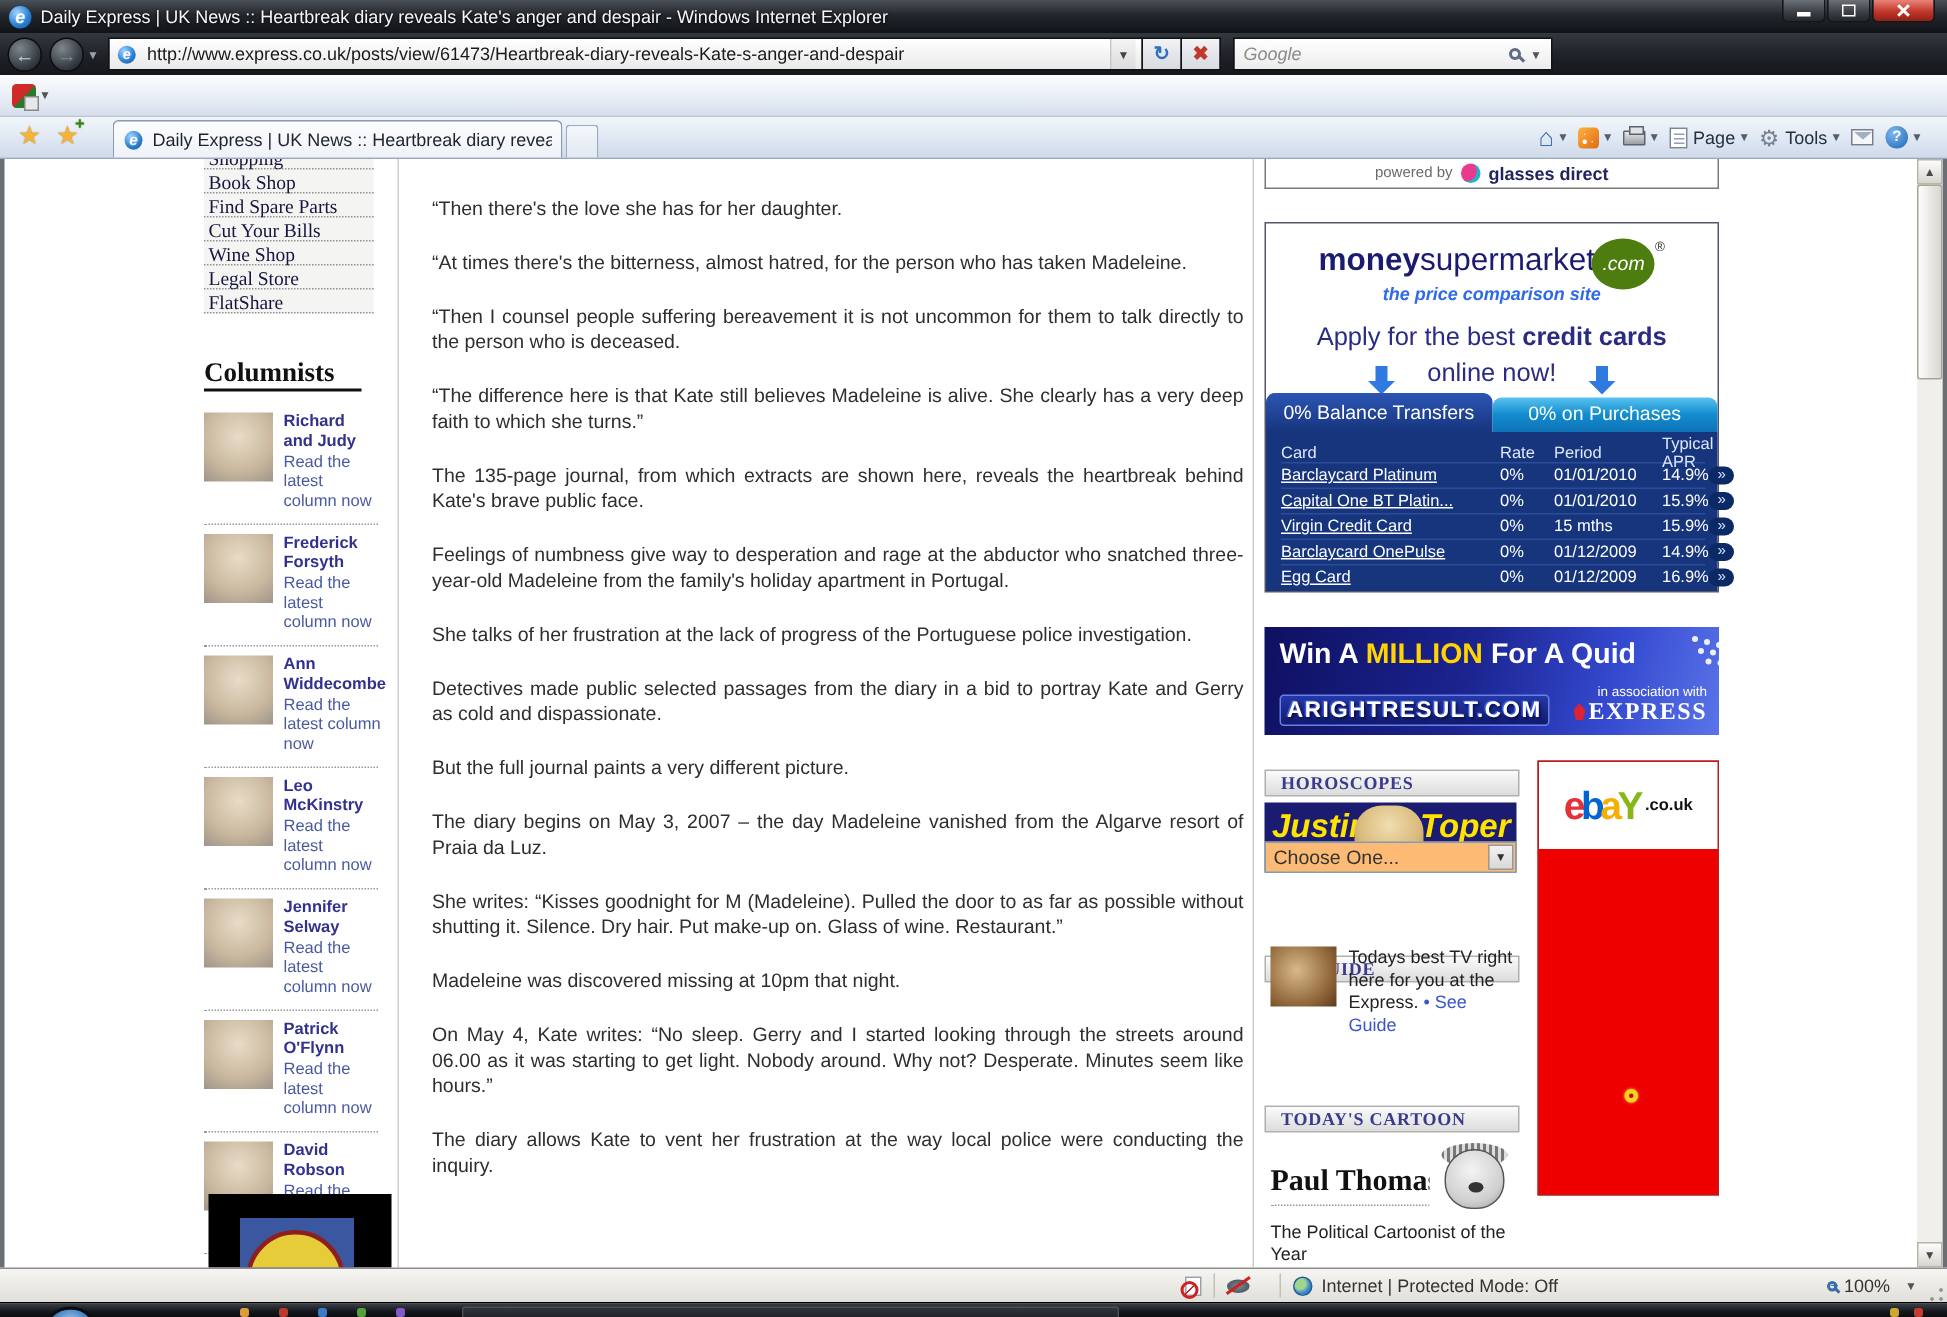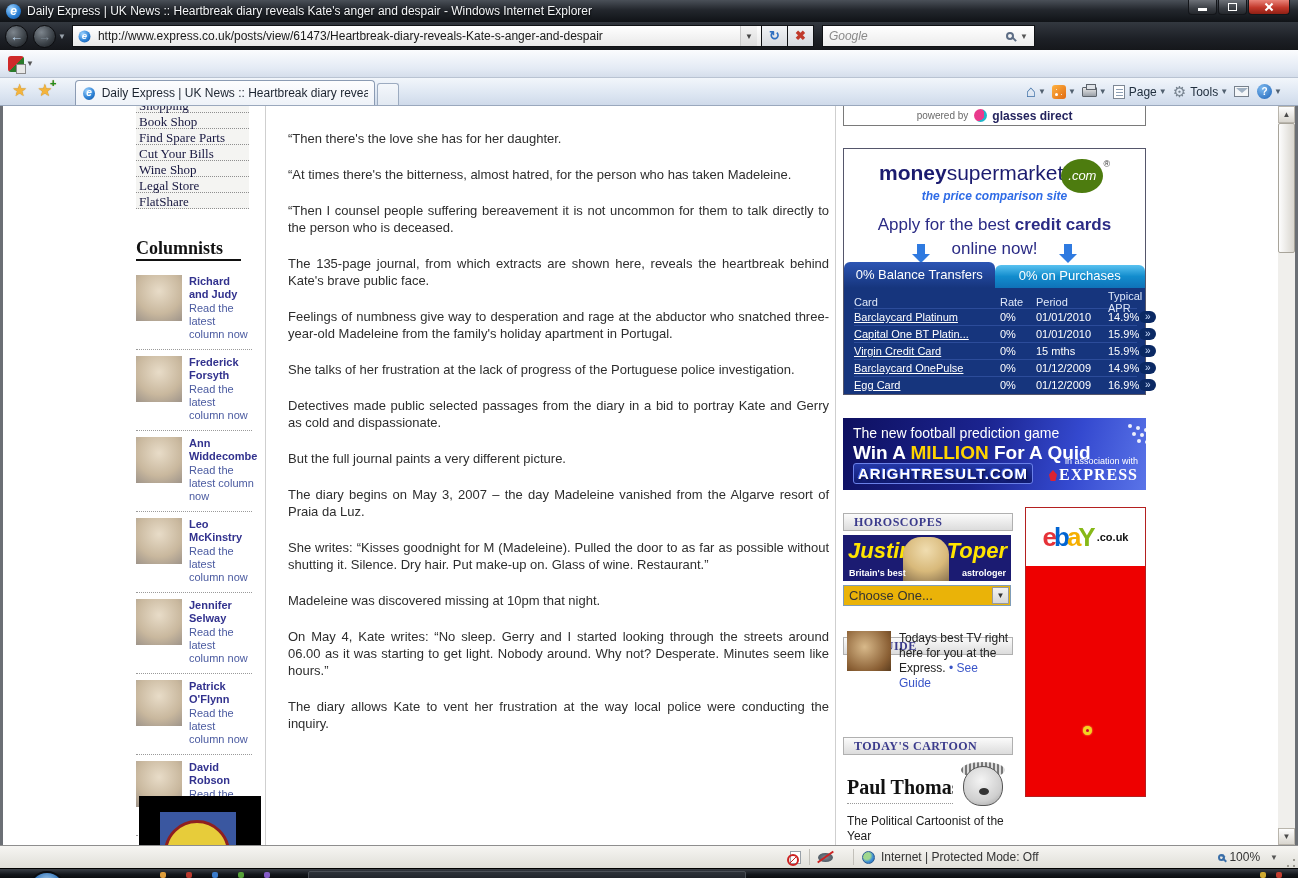--- a/index.html
+++ b/index.html
@@ -190,21 +190,21 @@
     font-family:"Liberation Serif", serif; font-weight:bold; font-size:12px; color:#3b3b8c;
     line-height:16px; padding-left:10px; letter-spacing:.5px; }
   .horo-header { top:407px; }
   .justin { position:absolute; left:840px; top:429px; width:168px; height:46px; background:#1b1b72; overflow:hidden; }
   .justin .jname { position:absolute; top:3px; font-size:22px; font-weight:bold; color:#ffe400; font-style:italic; }
   .justin .j1 { left:5px; } .justin .j2 { right:4px; }
   .justin .jsub { position:absolute; bottom:3px; font-size:9px; font-weight:bold; color:#fff; }
   .justin .s1 { left:6px; } .justin .s2 { right:5px;margin-left:17px; }
   .justin .jphoto { position:absolute; left:60px; top:2px; width:46px; height:44px; border-radius:40% 40% 0 0;
     background:radial-gradient(circle at 50% 30%,#f0ddb0,#d8b97a 55%,#8a7350); }
-  .dropdown { position:absolute; left:840px; top:479px; width:168px; height:21px; background:#eab308;
+  .dropdown { position:absolute; left:840px; top:455px; width:168px; height:21px; background:#fdba74;
     border:1px solid #7f9db9; display:flex; align-items:center; }
   .dropdown .dd-text { flex:1; font-size:13px; color:#333; padding-left:5px; }
   .dropdown .dd-btn { width:17px; height:17px; margin-right:1px; background:linear-gradient(180deg,#f2f2f2,#d8d8d8);
     border:1px solid #9a9a9a; font-size:8px; color:#333; text-align:center; line-height:16px; }
 
   .tv-header { top:531px; }
   .tvitem { position:absolute; left:844px; top:525px; width:166px; display:flex; }
   .tvphoto { width:44px; height:40px; flex:none; margin-right:8px;
     background:radial-gradient(circle at 40% 40%,#d8b98a,#8a5f34 70%,#5a3c1e); }
   .tvtext { font-size:12px; line-height:15px; color:#222; }
@@ -414,20 +414,21 @@
     <div class="blackad">
       <div class="inner">
         <div class="ball"></div>
       </div>
     </div>
 
     <div class="article">
       <p>“Then there's the love she has for her daughter.</p>
       <p>“At times there's the bitterness, almost hatred, for the person who has taken Madeleine.</p>
       <p>“Then I counsel people suffering bereavement it is not uncommon for them to talk directly to the person who is deceased.</p>
+      <p>“The difference here is that Kate still believes Madeleine is alive. She clearly has a very deep faith to which she turns.”</p>
       <p>The 135-page journal, from which extracts are shown here, reveals the heartbreak behind Kate's brave public face.</p>
       <p>Feelings of numbness give way to desperation and rage at the abductor who snatched three-year-old Madeleine from the family's holiday apartment in Portugal.</p>
       <p>She talks of her frustration at the lack of progress of the Portuguese police investigation.</p>
       <p>Detectives made public selected passages from the diary in a bid to portray Kate and Gerry as cold and dispassionate.</p>
       <p>But the full journal paints a very different picture.</p>
       <p>The diary begins on May 3, 2007 – the day Madeleine vanished from the Algarve resort of Praia da Luz.</p>
       <p>She writes: “Kisses goodnight for M (Madeleine). Pulled the door to as far as possible without shutting it. Silence. Dry hair. Put make-up on. Glass of wine. Restaurant.”</p>
       <p>Madeleine was discovered missing at 10pm that night.</p>
       <p>On May 4, Kate writes: “No sleep. Gerry and I started looking through the streets around 06.00 as it was starting to get light. Nobody around. Why not? Desperate. Minutes seem like hours.”</p>
       <p>The diary allows Kate to vent her frustration at the way local police were conducting the inquiry.</p>
@@ -505,21 +506,20 @@
           <span class="msm-apr">
               <span>16.9%</span>
               <span class="chev">»</span>
             </span>
         </div>
       </div>
     </div>
 
     <div class="footballad">
       <span class="fb-lights"></span>
-      <div class="fb-line1">The new football prediction game</div>
       <div class="fb-line2"><span>Win A </span><span class="mil">MILLION</span><span> For A Quid</span></div>
       <div class="fb-bottom">
         <span class="fb-site">ARIGHTRESULT.COM</span>
         <span class="fb-assoc">
           <span class="a1">in association with</span>
           <span class="a2"><span class="crusader"></span><span>EXPRESS</span></span>
         </span>
       </div>
     </div>
 

